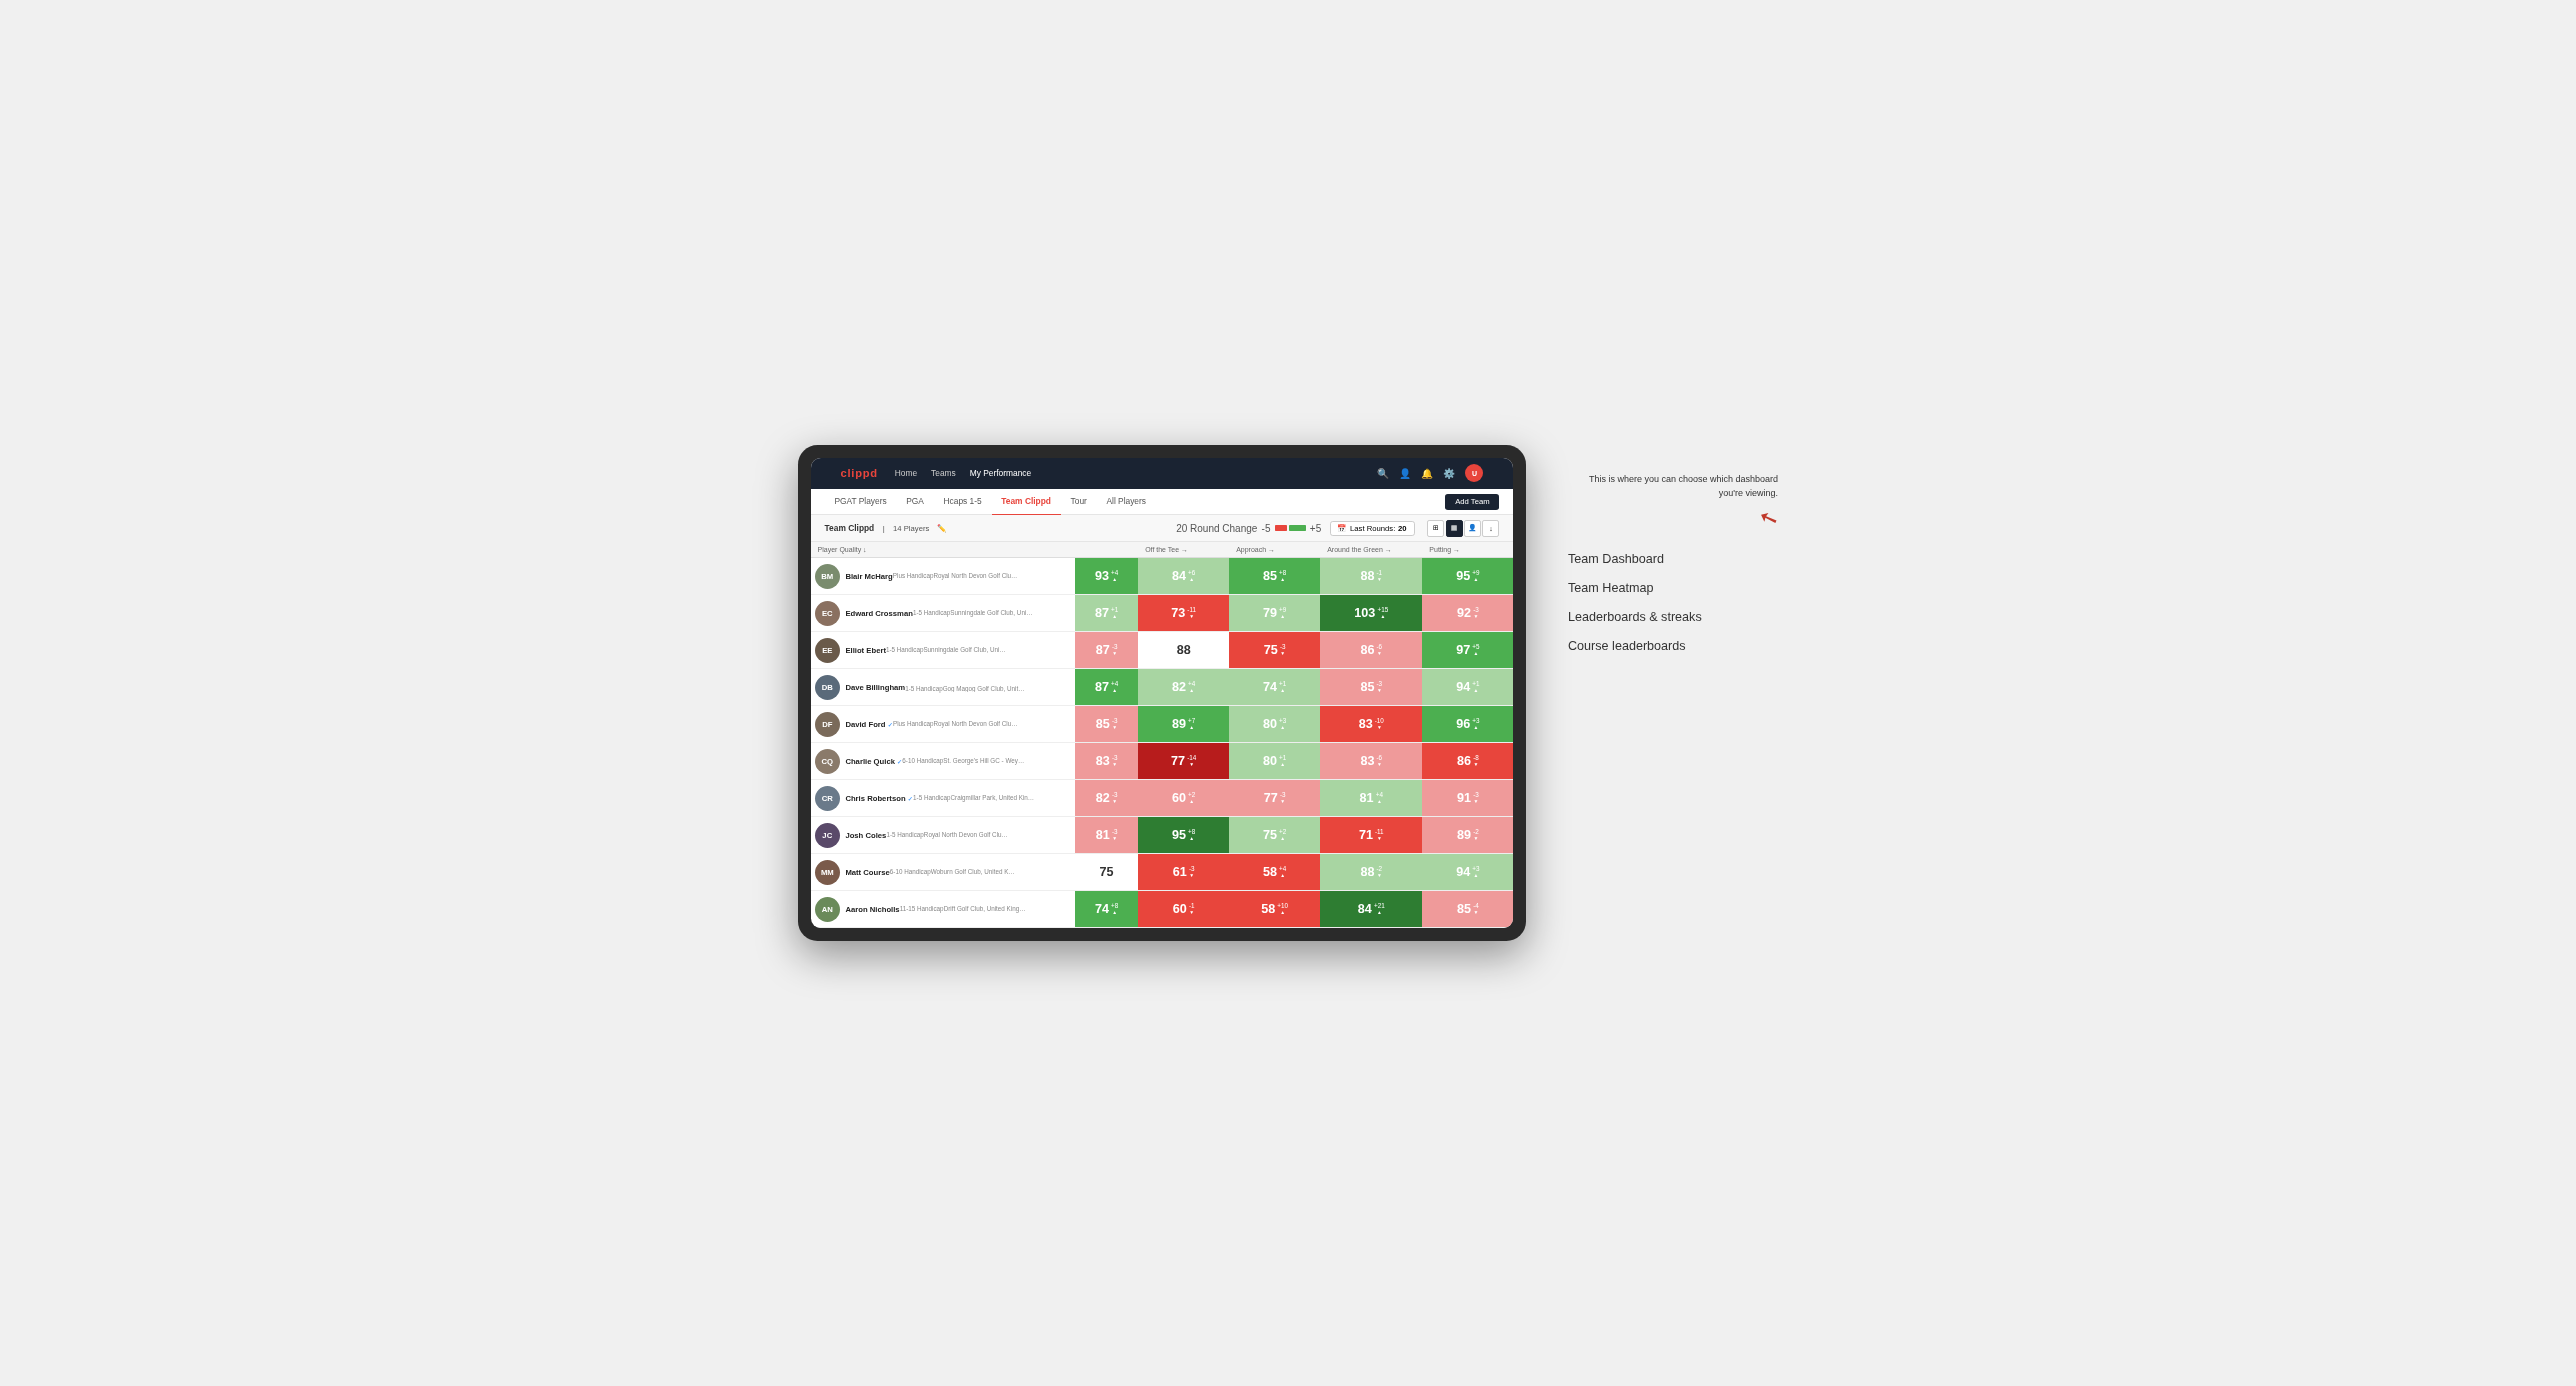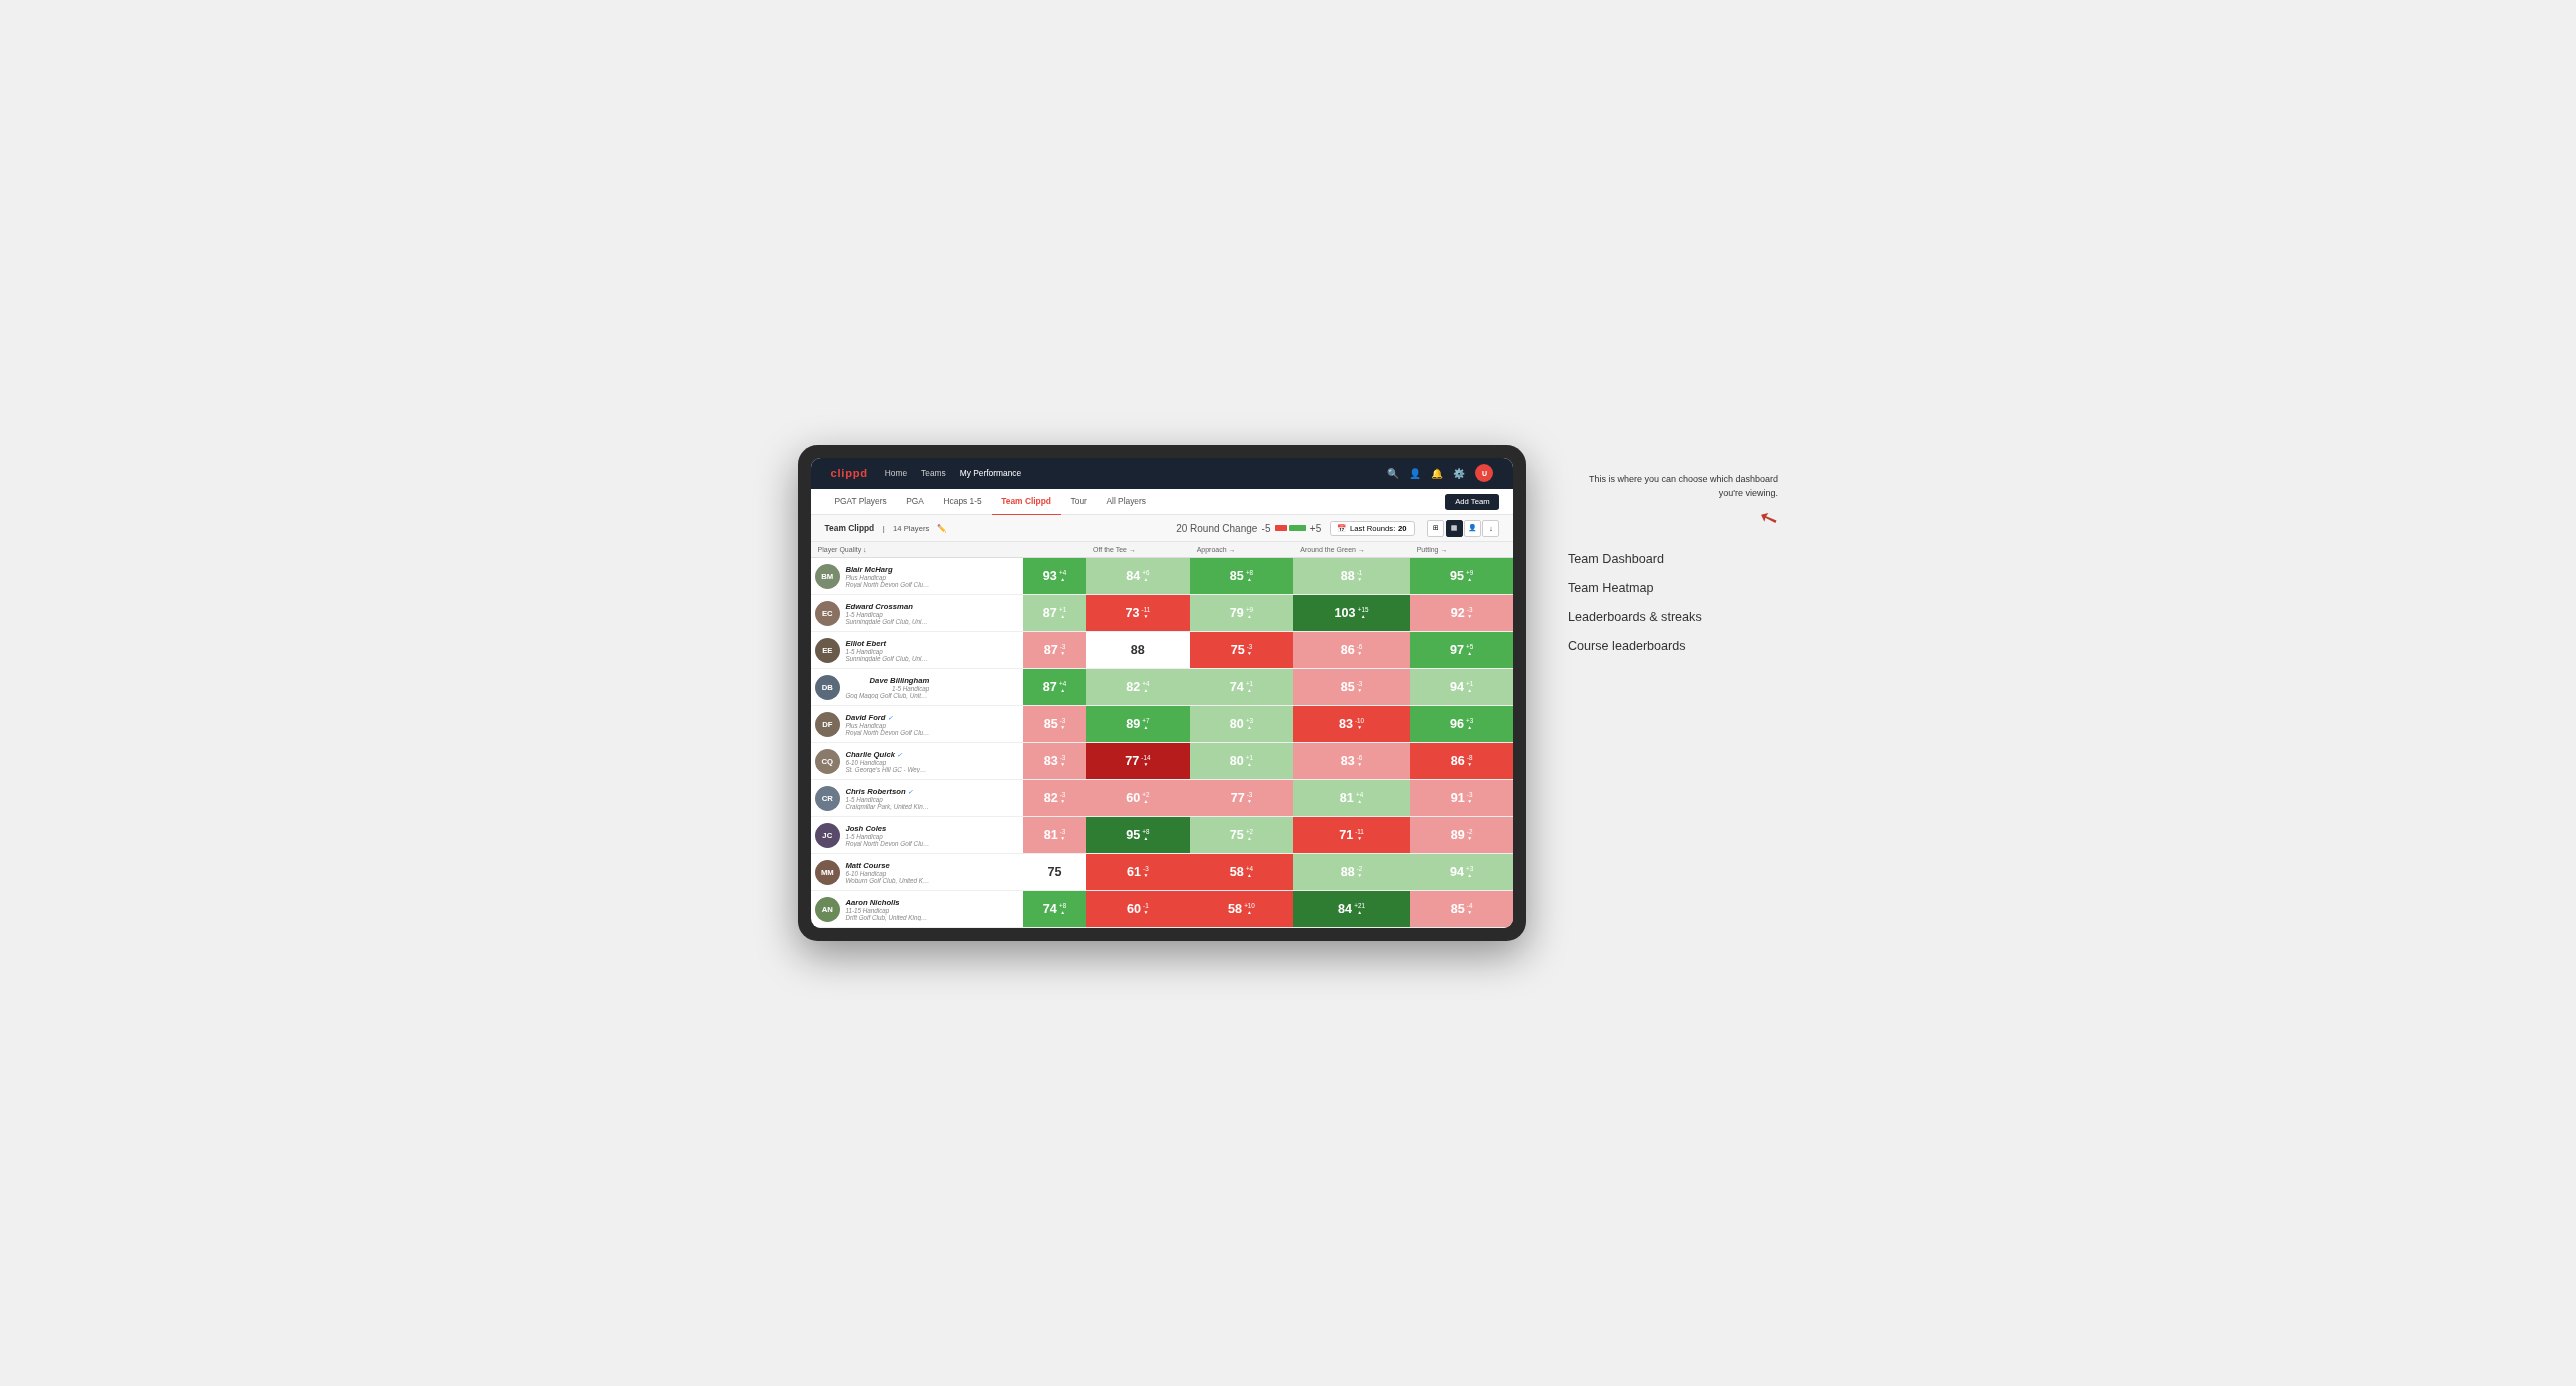--- a/index.html
+++ b/index.html
@@ -30,21 +30,21 @@
     .tablet-screen {
       background: #fff;
       border-radius: 9.8px;
       overflow: hidden;
     }
     
     .top-nav {
       background: #1a2332;
       display: flex;
       align-items: center;
-      padding: 0 20px;
+      padding: 0 30px;
       height: 31px;
       gap: 17px;
     }
     .nav-logo {
       color: #e8453c;
       font-weight: 800;
       font-size: 11.2px;
       letter-spacing: 0.7px;
     }
     .nav-links {
@@ -201,21 +201,21 @@
       background: #ccc;
       flex-shrink: 0;
       overflow: hidden;
       display: flex;
       align-items: center;
       justify-content: center;
       font-size: 7.7px;
       font-weight: bold;
       color: #fff;
     }
-    .player-info { display: flex; flex-direction: column; font-style: italic; }
+    .player-info { display: flex; flex-direction: row; }
     .player-name { font-weight: 600; font-size: 7.7px; color: #222; }
     .player-handicap { font-size: 6.3px; color: #888; }
     .player-club { font-size: 6.3px; color: #888; white-space: nowrap; overflow: hidden; text-overflow: ellipsis; max-width: 84px; }
     .score-cell {
       padding: 0;
       height: 36px;
     }
     .score-box {
       width: 100%;
       height: 100%;

